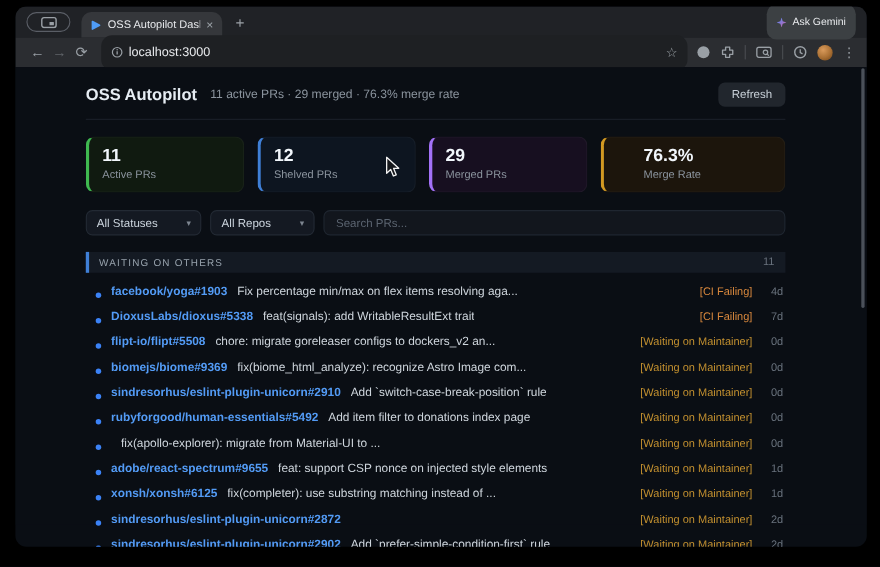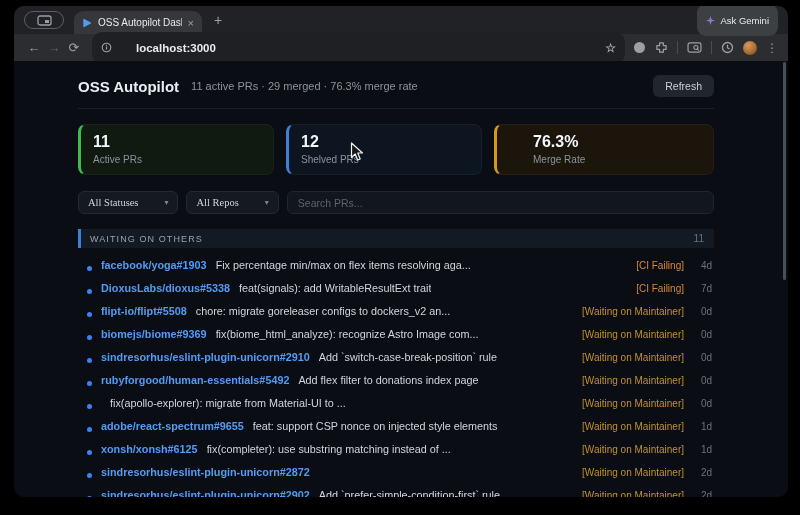--- a/index.html
+++ b/index.html
@@ -19,21 +19,21 @@
   .tab-close { font-size:11px; color:#9aa0a6; }
   .new-tab { font-size:14px; color:#9aa0a6; margin-left:12px; }
   .gemini { margin-left:auto; height:17px; background:#3c4043; border-radius:9px;
             display:flex; align-items:center; gap:5px; padding:16px 9px; }
   .gemini span { font-size:9.5px; color:#e8eaed; }
 
   .toolbar { height:27px; background:#2b2d31; display:flex; align-items:center; padding:0 10px; }
   .nav-btn { width:20px; text-align:center; font-size:13px; color:#9aa0a6; }
   .nav-btn.dim { color:#5f6368; }
   .addressbar { flex:1; height:32px; background:#1e2023; border-radius:10px; margin:0 8px;
-                display:flex; align-items:center; padding:0 9px; gap:24px;font-weight:bold; }
+                display:flex; align-items:center; padding:0 9px; gap:5px; }
   .url { font-size:11.5px; color:#e8eaed; }
   .star { margin-left:auto; font-size:12px; color:#9aa0a6; }
   .right-icons { display:flex; align-items:center; gap:9px; }
   .vdiv { width:1px; height:13px; background:#4a4d52; }
   .avatar { width:14px; height:14px; border-radius:50%;
             background:radial-gradient(circle at 38% 32%, #d99a5b 0%, #a96f33 55%, #6d4218 100%); }
   .menu-dots { font-size:12px; color:#9aa0a6; letter-spacing:0; }
 
   
   .page { height:416px; padding:14px 74px 0 64px; position:relative; background:#0a0e14; }
@@ -45,21 +45,21 @@
   .hdr-divider { margin-top:11px; border-bottom:1px solid #1a2029; }
 
   .stats { display:flex; gap:12px; margin-top:15px; }
   .stat { flex:1; border-radius:8px; border:1px solid rgba(255,255,255,0.04);
           border-left:3px solid #888; padding:8px 12px 9px; }
   .stat-value { font-size:16px; font-weight:700; color:#f2f7fc; }
   .stat-label { font-size:10px; color:#8b949e; margin-top:3px; }
 
   .filters { display:flex; gap:8px; margin-top:16px; }
   .select { height:23px; background:#141922; border:1px solid #232a34; border-radius:6px;
-            display:flex; align-items:center; padding:0 9px; font-size:10.5px; color:#cdd6df;font-family:Liberation Serif, serif; }
+            display:flex; align-items:center; padding:0 9px; font-size:10.5px; color:#cdd6df; }
   .select .chev { color:#7d8590; font-size:8px; margin-left:26px; }
   .search { flex:1; height:23px; background:#12161d; border:1px solid #1f2630; border-radius:6px;
             padding:0 10px; font-size:10.5px; color:#cdd6df; outline:none; }
   .search::placeholder { color:#5b6470; }
 
   .section-hdr { margin-top:15px; height:19px; background:#141a23; border-left:3px solid #3f7fd6;
                  display:flex; align-items:center; padding:0 10px 0 9px; }
   .sec-title { font-size:9px; font-weight:400; letter-spacing:1.1px; color:#98a3ad; }
   .sec-count { margin-left:auto; font-size:10px; color:#69727d; }
 
@@ -155,20 +155,24 @@
 
     <div class="stats">
         <div class="stat" style="border-left-color: rgb(63, 185, 80); background: rgb(16, 26, 16);">
     <div class="stat-value">11</div>
     <div class="stat-label">Active PRs</div>
   </div>
         <div class="stat" style="border-left-color: rgb(63, 127, 214); background: rgb(13, 21, 32);">
     <div class="stat-value">12</div>
     <div class="stat-label">Shelved PRs</div>
   </div>
+        <div class="stat" style="border-left-color: rgb(163, 113, 247); background: rgb(23, 15, 32);">
+    <div class="stat-value">29</div>
+    <div class="stat-label">Merged PRs</div>
+  </div>
         <div class="stat" style="border-left-color: rgb(210, 153, 34); background: rgb(28, 21, 12); padding-left: 36px;">
     <div class="stat-value">76.3%</div>
     <div class="stat-label">Merge Rate</div>
   </div>
       </div>
 
     <div class="filters">
       <div class="select">
         <span>All Statuses</span>
         <span class="chev">▾</span>
@@ -217,21 +221,21 @@
         <div class="pr-row">
     <span class="dot" style="background: rgb(59, 130, 246);"></span>
     <span class="pr-repo" style="color: rgb(83, 155, 245);">sindresorhus/eslint-plugin-unicorn#2910</span>
     <span class="pr-title">Add `switch-case-break-position` rule</span>
     <span class="pr-status" style="color: rgb(195, 144, 47);">[Waiting on Maintainer]</span>
     <span class="pr-age">0d</span>
   </div>
         <div class="pr-row">
     <span class="dot" style="background: rgb(59, 130, 246);"></span>
     <span class="pr-repo" style="color: rgb(83, 155, 245);">rubyforgood/human-essentials#5492</span>
-    <span class="pr-title">Add flex filter to donations index page</span>
+    <span class="pr-title">Add item filter to donations index page</span>
     <span class="pr-status" style="color: rgb(195, 144, 47);">[Waiting on Maintainer]</span>
     <span class="pr-age">0d</span>
   </div>
         <div class="pr-row">
     <span class="dot" style="background: rgb(59, 130, 246);"></span>
     <span class="pr-title">fix(apollo-explorer): migrate from Material-UI to ...</span>
     <span class="pr-status" style="color: rgb(195, 144, 47);">[Waiting on Maintainer]</span>
     <span class="pr-age">0d</span>
   </div>
         <div class="pr-row">

